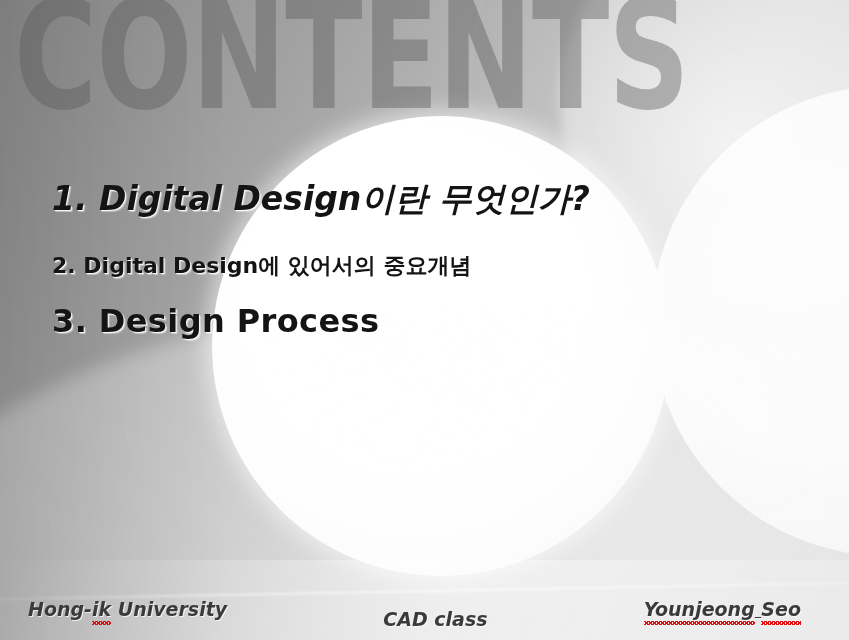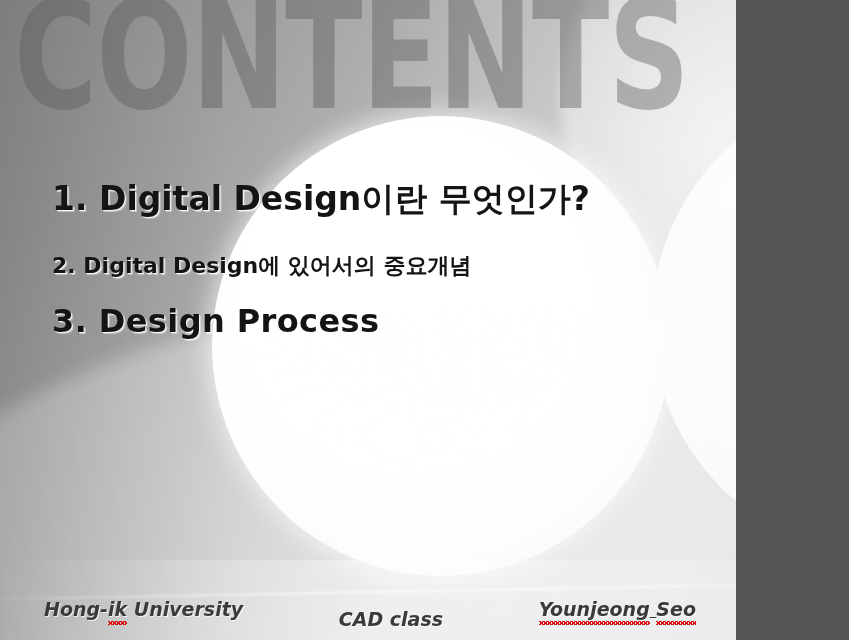--- a/index.html
+++ b/index.html
@@ -4,21 +4,21 @@
 <title>Contents Slide</title>
 <style>
   html, body {
     margin: 0;
     padding: 0;
     background: #555;
   }
 
   .slide {
     position: relative;
-    width: 736px;
+    width: 849px;
     height: 640px;
     overflow: hidden;
     font-family: "Liberation Sans", "DejaVu Sans", sans-serif;
     
     background:
       linear-gradient(118deg,
         #8b8b8b 0%,
         #969696 14%,
         #a2a2a2 27%,
         #b0b0b0 39%,
@@ -193,21 +193,21 @@
   .content-item {
     font-family: "DejaVu Sans", "Liberation Sans", sans-serif;
     font-weight: bold;
     color: #141414;
     white-space: nowrap;
     text-shadow:
        1px 1px 0 rgba(255,255,255,0.85),
        2px 2px 1px rgba(255,255,255,0.45);
   }
 
-  .item-1 { font-size: 33px; line-height: 1; margin-bottom: 40px; }
+  .item-1 { font-size: 33px; line-height: 1; margin-bottom: 40px; font-style: italic; }
   .item-2 { font-size: 22px; line-height: 1; margin-bottom: 28px; }
   .item-3 { font-size: 32px; line-height: 1; letter-spacing: 0.4px; margin-top: 8px; }
 
   
 
   .footer {
     position: absolute;
     left: 0;
     right: 0;
     top: 598px;
@@ -222,23 +222,23 @@
     font-family: "DejaVu Sans", "Liberation Sans", sans-serif;
     font-style: italic;
     font-weight: bold;
     font-size: 19px;
     color: #3a3a3a;
     white-space: nowrap;
     text-shadow: 1px 1px 0 rgba(255,255,255,0.75);
     position: relative;
   }
 
-  .footer-left   { margin-left: 20px; }
+  .footer-left   { margin-left: 4px; }
   .footer-center { margin: 10px auto; }
-  .footer-right  { margin-right: 16px; text-decoration: underline; }
+  .footer-right  { margin-right: 24px; text-decoration: underline; }
 
   
   .squiggle {
     position: relative;
     display: inline-block;
   }
   .squiggle::after {
     content: "";
     position: absolute;
     left: 0;

